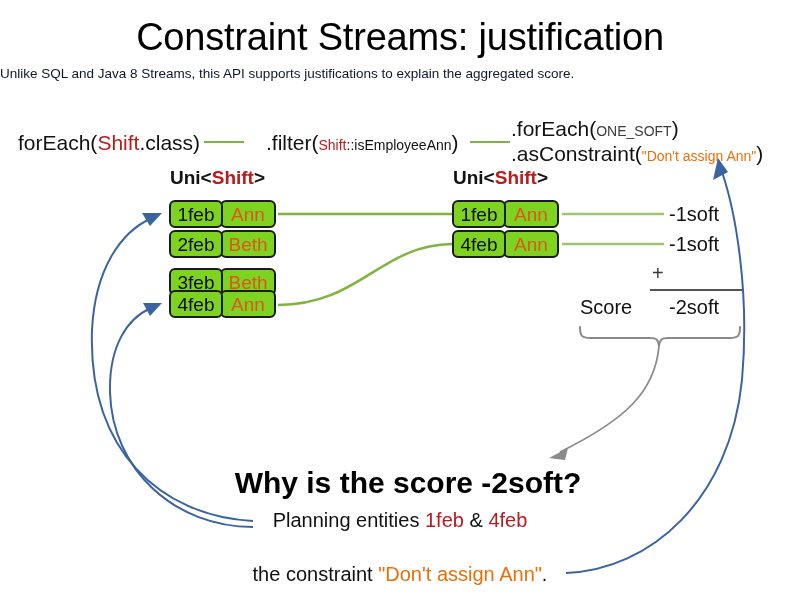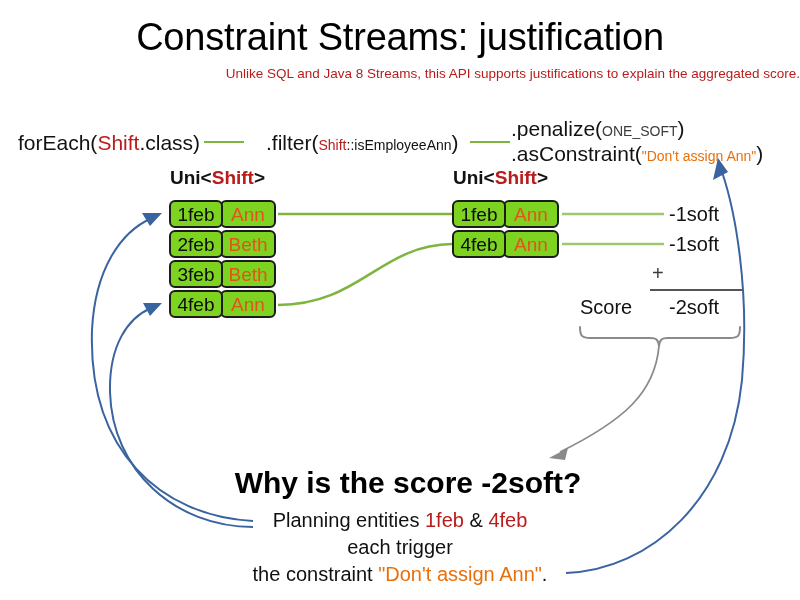--- a/index.html
+++ b/index.html
@@ -31,23 +31,23 @@
     text-align: center;
     font-size: 38px;
     font-weight: 400;
     letter-spacing: -0.2px;
     color: #000;
     line-height: 1.15;
   }
   #page-subtitle {
     left: 0; top: 66px;
     width: 800px;
-    text-align: right;
+    text-align: left;
     font-size: 13.5px;
-    color: #b91c1c;
+    color: #0f172a;
   }
 
   
   .code {
     font-size: 21px;
     color: #121212;
     white-space: nowrap;
     line-height: 1.0;
   }
   .code .sm {
@@ -111,21 +111,21 @@
     color: #e0551b;
     margin-left: -3px;
     position: relative;
     z-index: 1;
   }
 
   #stack-left  { left: 169px; top: 200px; }
   #stack-right { left: 452px; top: 200px; }
   .card-stack .card-row:nth-child(1) { top: 0px;  left: 0; }
   .card-stack .card-row:nth-child(2) { top: 30px; left: 0; }
-  .card-stack .card-row:nth-child(3) { top: 60px; left: 0; }
+  .card-stack .card-row:nth-child(3) { top: 68px; left: 0; }
   .card-stack .card-row:nth-child(4) { top: 90px; left: 0; }
 
   
   .score-txt {
     font-size: 20px;
     color: #111;
     white-space: nowrap;
   }
   #soft-1 { left: 669px; top: 203px; }
   #soft-2 { left: 669px; top: 233px; }
@@ -178,21 +178,21 @@
   <div class="abs" id="page-subtitle">Unlike SQL and Java 8 Streams, this API supports justifications to explain the aggregated score.</div>
 
   <div class="abs code" id="code-foreach"><span>forEach(</span><span class="grn">Shift</span><span>.class)</span></div>
 
   <div class="abs code-dash" id="dash-1"></div>
 
   <div class="abs code" id="code-filter"><span>.filter(</span><span class="sm grn">Shift</span><span class="sm">::isEmployeeAnn</span><span>)</span></div>
 
   <div class="abs code-dash" id="dash-2"></div>
 
-  <div class="abs code" id="code-penalize"><span>.penalize(</span><span class="sm gray-const">ONE_SOFT</span><span>)</span></div>
+  <div class="abs code" id="code-penalize"><span>.forEach(</span><span class="sm gray-const">ONE_SOFT</span><span>)</span></div>
 
   <div class="abs code" id="code-asconstraint"><span>.asConstraint(</span><span class="sm orange">"Don't assign Ann"</span><span>)</span></div>
 
   <div class="abs uni-label" id="uni-left"><span>Uni&lt;</span><span class="grn">Shift</span><span>&gt;</span></div>
 
   <div class="abs uni-label" id="uni-right"><span>Uni&lt;</span><span class="grn">Shift</span><span>&gt;</span></div>
 
   <svg class="overlay">
 
     <path d="M 278 214 L 452 214" stroke="#7fb53f" stroke-width="2.5" fill="none"></path>
@@ -260,17 +260,16 @@
     <polygon points="162,303 143,303 150,316" fill="#3a64a0"></polygon>
 
     <path d="M 566 573 C 650 570, 730 500, 742 380 C 750 290, 735 210, 722 172" stroke="#3a64a0" stroke-width="2" fill="none"></path>
     <polygon points="718,158 713,180 728,172" fill="#3a64a0"></polygon>
   </svg>
 
   <div class="abs" id="why-heading">Why is the score -2soft?</div>
 
   <div class="abs explain-line" id="explain-1"><span>Planning entities </span><span class="grn">1feb</span><span> &amp; </span><span class="grn">4feb</span></div>
 
-  <div class="abs explain-line" id="explain-2">each trigger</div>
 
   <div class="abs explain-line" id="explain-3"><span>the constraint </span><span class="orange">"Don't assign Ann"</span><span>.</span></div>
 
 </div>
 
 </body></html>

